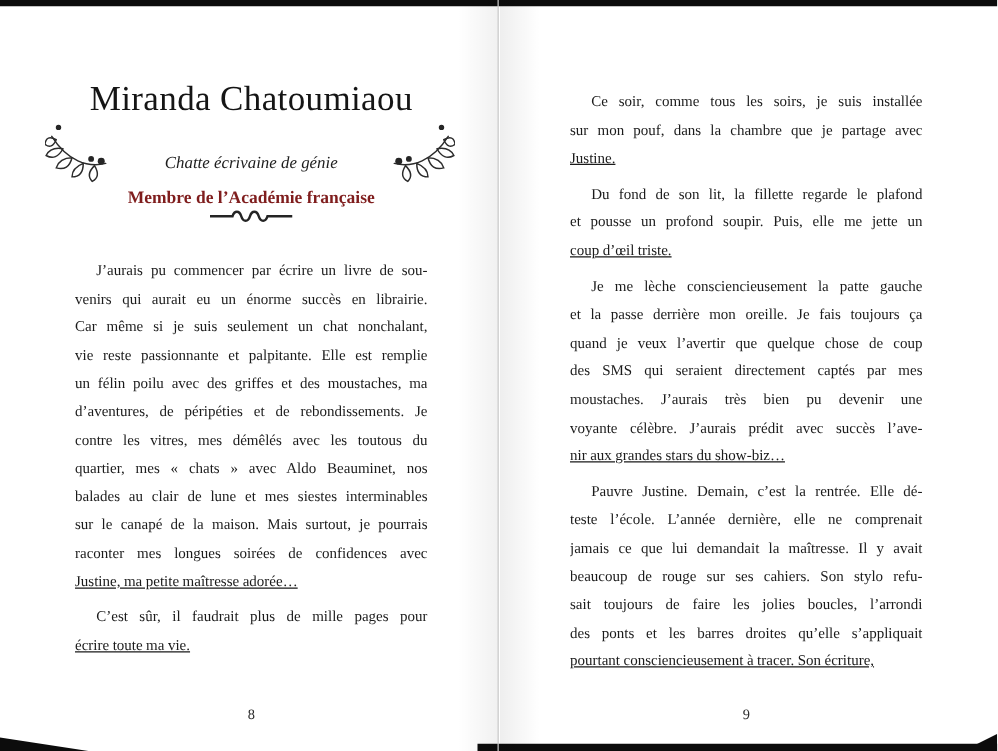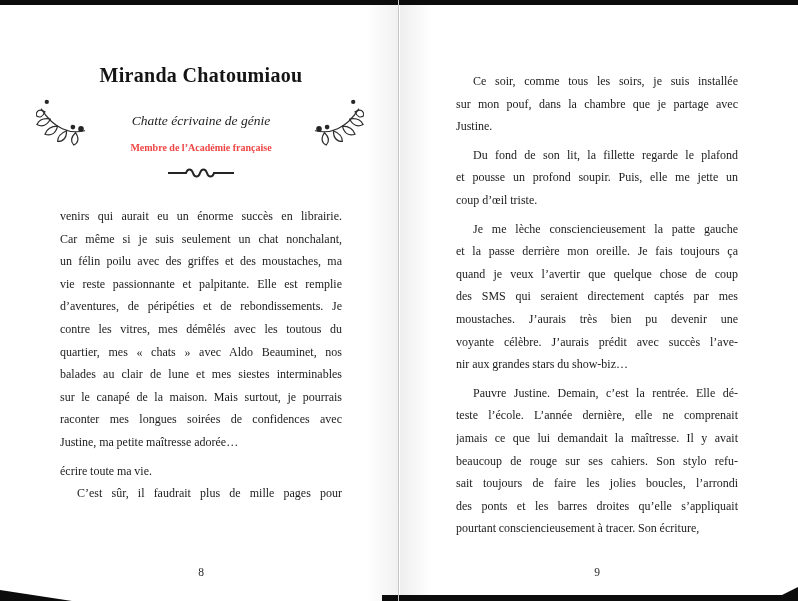--- a/index.html
+++ b/index.html
@@ -20,42 +20,42 @@
 
   
   .fold-shade-left  { position:absolute; left:366px; top:0; width:32px; height:100%;
                       background:linear-gradient(90deg, rgba(0,0,0,0), rgba(0,0,0,0.055)); }
   .fold-shade-right { position:absolute; left:400px; top:0; width:32px; height:100%;
                       background:linear-gradient(90deg, rgba(0,0,0,0.065), rgba(0,0,0,0)); }
   .fold-line { position:absolute; left:398px; top:0; width:1px; height:100%; background:#c6c6c6; }
 
   
   .header { position:absolute; left:54px; top:64px; width:294px; text-align:center; }
-  .title { font-size:20px; font-weight:bold; letter-spacing:0.3px; color:#151515; }
+  .title { font-size:28px; font-weight:normal; letter-spacing:0.3px; color:#151515; }
   .subtitle { margin-top:26px; font-style:italic; font-size:13.5px; color:#1d1d1d; }
-  .affiliation { margin-top:13px; font-weight:bold; font-size:10px; color:#ef4444; }
+  .affiliation { margin-top:13px; font-weight:bold; font-size:14px; color:#7f1d1d; }
 
   .laurel { position:absolute; top:88px; width:54px; height:62px; }
   .laurel-left { left:36px; }
   .laurel-right { left:310px; transform:scaleX(-1); }
 
   .ornament { position:absolute; left:54px; top:166px; width:294px; text-align:center; }
 
   
   .body-col { position:absolute; width:294px; font-size:12px; color:#1b1b1b; }
   .body-left { left:54px; top:199px; }
   .body-right { left:450px; top:64px; }
   .para { margin:6px; }
   .line {
     height:22.6px; line-height:22.6px; overflow:hidden;
     text-align:justify; text-align-last:justify;
     word-spacing:-0.2px;
   }
   .line.first { text-indent:17px; }
-  .line.last { text-align-last:left; }
+  .line.last { text-align-last:left;text-decoration:underline; }
 
   .pagenum { position:absolute; top:566px; width:294px; text-align:center;
              font-size:11.5px; color:#2a2a2a; }
   .pagenum-left { left:54px; }
   .pagenum-right { left:450px; }
 
   svg .ink { stroke:#2c2c2c; fill:none; stroke-width:1.3; stroke-linecap:round; }
   svg .fillink { fill:#262626; stroke:none; }
 </style>
 </head>
@@ -105,35 +105,36 @@
     </svg>
 
     <div class="ornament">
       <svg width="66" height="14" viewBox="0 0 66 14" aria-hidden="true">
         <path d="M0,7 H18 C19.5,2.2 23.5,2.2 25,7 C26.5,11.8 30.5,11.8 32,7 C33.5,2.2 37.5,2.2 39,7 C40.5,11.8 44.5,11.8 46,7 H66" fill="none" stroke="#242424" stroke-width="2"></path>
       </svg>
     </div>
 
     <div class="body-col body-left">
         <div class="para">
+          <div class="line first">J’aurais pu commencer par écrire un livre de sou-</div>
           <div class="line">venirs qui aurait eu un énorme succès en librairie.</div>
           <div class="line">Car même si je suis seulement un chat nonchalant,</div>
+          <div class="line">vie reste passionnante et palpitante. Elle est remplie</div>
           <div class="line">un félin poilu avec des griffes et des moustaches, ma</div>
-          <div class="line">vie reste passionnante et palpitante. Elle est remplie</div>
           <div class="line">d’aventures, de péripéties et de rebondissements. Je</div>
           <div class="line">contre les vitres, mes démêlés avec les toutous du</div>
           <div class="line">quartier, mes « chats » avec Aldo Beauminet, nos</div>
           <div class="line">balades au clair de lune et mes siestes interminables</div>
           <div class="line">sur le canapé de la maison. Mais surtout, je pourrais</div>
           <div class="line">raconter mes longues soirées de confidences avec</div>
           <div class="line last">Justine, ma petite maîtresse adorée…</div>
         </div>
         <div class="para">
+          <div class="line first">C’est sûr, il faudrait plus de mille pages pour</div>
           <div class="line last">écrire toute ma vie.</div>
-          <div class="line first">C’est sûr, il faudrait plus de mille pages pour</div>
         </div>
       </div>
 
     <div class="pagenum pagenum-left">8</div>
   </div>
 
   <div>
     <div class="body-col body-right">
         <div class="para">
           <div class="line first">Ce soir, comme tous les soirs, je suis installée</div>

